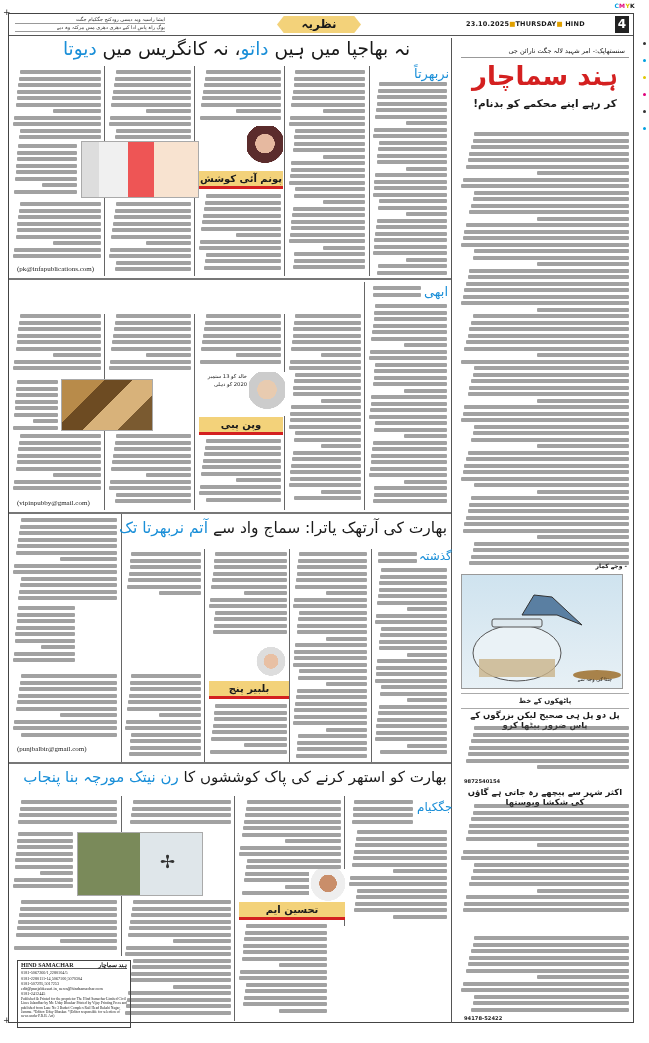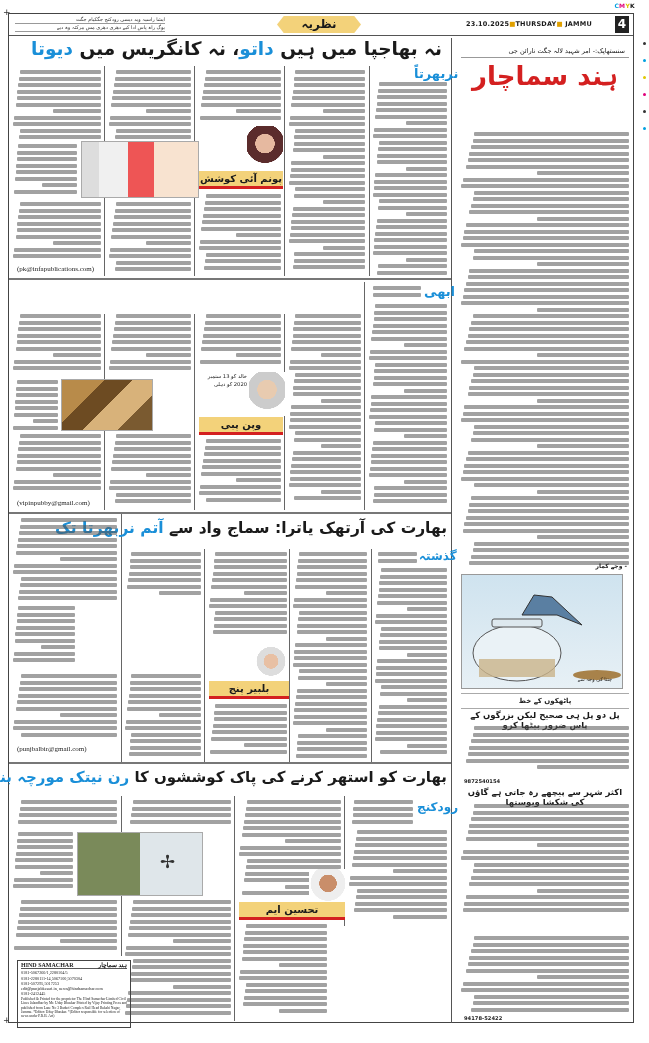--- a/index.html
+++ b/index.html
@@ -20,21 +20,21 @@
   .topstrip { position:absolute; left:0; top:0; width:624px; height:22px; border-bottom:1px solid #555; }
   .motto { position:absolute; left:6px; top:2px; width:150px; font-size:5px; line-height:7px; color:#333; text-align:right; direction:rtl; }
   .motto div { border-bottom:0.5px solid #999; }
   .section-badge { position:absolute; left:268px; top:2px; width:84px; height:17px; background:#f3d27a; border-radius:3px; font-size:12px; font-weight:bold; text-align:center; line-height:17px; direction:rtl; clip-path: polygon(8% 0, 92% 0, 100% 50%, 92% 100%, 8% 100%, 0 50%); }
   .dateline { position:absolute; left:457px; top:6px; font-size:6.5px; font-weight:bold; letter-spacing:0.2px; }
   .dateline .dot { color:#e0a000; }
   .pagenum { position:absolute; right:4px; top:2px; width:14px; height:17px; background:#222; color:#fff; font-weight:bold; font-size:12px; text-align:center; line-height:17px; }
 
   .rtl { direction: rtl; text-align: right; }
   .urdu-text { font-family:"DejaVu Sans", sans-serif; font-size:5.2px; line-height:8.3px; color:#222; }
-  .headline { font-family:"DejaVu Sans", sans-serif; font-weight:bold; direction:rtl; white-space:nowrap; }
+  .headline { font-family:"DejaVu Sans", sans-serif; font-weight:normal; direction:rtl; white-space:nowrap; }
   .hl-blue { color:#1a8fd8; }
 
   .col-rule { position:absolute; width:1px; background:#666; }
   .h-rule { position:absolute; height:2px; background:#777; }
 
   .col { position:absolute; overflow:hidden; }
   .lines { display:flex; flex-direction:column; gap:2.5px; }
   .lines i { display:block; height:4px; background:linear-gradient(90deg, #555 0 100%); opacity:.55; border-radius:1px; }
 
   .byline-box { position:absolute; display:flex; align-items:center; justify-content:center; background:#f3d27a; border-bottom:3px solid #d42020; font-weight:bold; font-size:10px; direction:rtl; }
@@ -72,21 +72,21 @@
 
 <div class="page">
 
   <div class="topstrip">
     <div class="motto">
       <div>ایشا راسیہ وید دیسی رودکنج جگکیام جگت</div>
       <div>یوگ راہ پاس ادا کیے دھری دھری مس مرکتہ وہ دیے</div>
     </div>
     <div class="section-badge">نظریہ</div>
     <div class="dateline">
-      <span>23.10.2025</span><span class="dot">■</span><span>THURSDAY</span><span class="dot">■</span>&nbsp;<span>JAMMU</span>
+      <span>23.10.2025</span><span class="dot">■</span><span>THURSDAY</span><span class="dot">■</span>&nbsp;<span>HIND</span>
     </div>
     <div class="pagenum">4</div>
   </div>
 
   <div class="col-rule" style="left:442px;top:24px;height:985px;background:#555"></div>
 
   <div class="headline" style="position:absolute;left:20px;top:24px;width:415px;font-size:18.5px;text-align:center;">
     <span>نہ بھاجپا میں ہیں </span><span class="hl-blue">داتو</span><span>، نہ کانگریس میں </span><span class="hl-blue">دیوتا</span>
   </div>
   <div class="col-rule" style="left:95px;top:52px;height:210px"></div>
@@ -580,21 +580,21 @@
   <div class="email" style="left:8px;top:731px">(punjbalbir@gmail.com)</div>
   <div class="h-rule" style="left:0;top:748px;width:442px"></div>
 
   <div class="headline" style="position:absolute;left:14px;top:754px;width:424px;font-size:15px;text-align:center;">
     <span>بھارت کو استھر کرنے کی پاک کوششوں کا </span><span class="hl-blue">رن نیتک مورچہ بنا پنجاب</span>
   </div>
   <div class="col-rule" style="left:112px;top:782px;height:160px"></div>
   <div class="col-rule" style="left:225px;top:782px;height:225px"></div>
   <div class="col-rule" style="left:335px;top:782px;height:130px"></div>
 
-  <div class="headline hl-blue" style="position:absolute;left:408px;top:786px;font-size:12px">رودکنج</div>
+  <div class="headline hl-blue" style="position:absolute;left:408px;top:786px;font-size:12px">جگکیام</div>
   <div class="col lines" style="left:340px;top:786px;width:64px;height:28px">
       <i style="width: 92%; margin-left: auto;"></i>
       <i style="width: 93%; margin-left: auto;"></i>
       <i style="width: 94%; margin-left: auto;"></i>
       <i style="width: 95%; margin-left: auto;"></i>
     </div>
   <div class="col lines" style="left:340px;top:816px;width:98px;height:94px">
       <i style="width: 92%; margin-left: auto;"></i>
       <i style="width: 93%; margin-left: auto;"></i>
       <i style="width: 94%; margin-left: auto;"></i>
@@ -712,20 +712,21 @@
     <div>0181-2280111-14,5067100,5070304</div>
     <div>0181-507295,5017253</div>
     <div>edit@punjabkesari.in, news@hindsamachar.com</div>
     <div>0181-2412445</div>
     <div style="font-size:3.6px;line-height:4.4px">Published &amp; Printed for the proprietor The Hind Samachar Limited Civil Lines Jalandhar by Mr. Uday Bhaskar Printed by Vijay Printing Press and published from Lane No 3 Baduri Complex Rail Head Bakshi Nagar, Jammu. *Editor: Uday Bhaskar. *(Editor responsible for selection of news under P.R.B. Act)</div>
   </div>
 
   <div class="masthead-top">سنستھاپک:- امر شہید لالہ جگت نارائن جی</div>
   <div class="masthead-name">ہند سماچار</div>
   <div class="right-head1">
+    <div>کر رہے اپنے محکمے کو بدنام!</div>
   </div>
   <div class="col lines" style="left:452px;top:118px;width:168px;height:436px">
       <i style="width: 92%; margin-left: auto;"></i>
       <i style="width: 93%; margin-left: auto;"></i>
       <i style="width: 94%; margin-left: auto;"></i>
       <i style="width: 95%; margin-left: auto;"></i>
       <i style="width: 96%; margin-left: auto;"></i>
       <i style="width: 97%; margin-left: auto;"></i>
       <i style="width: 55%; margin-left: auto;"></i>
       <i style="width: 99%; margin-left: auto;"></i>

